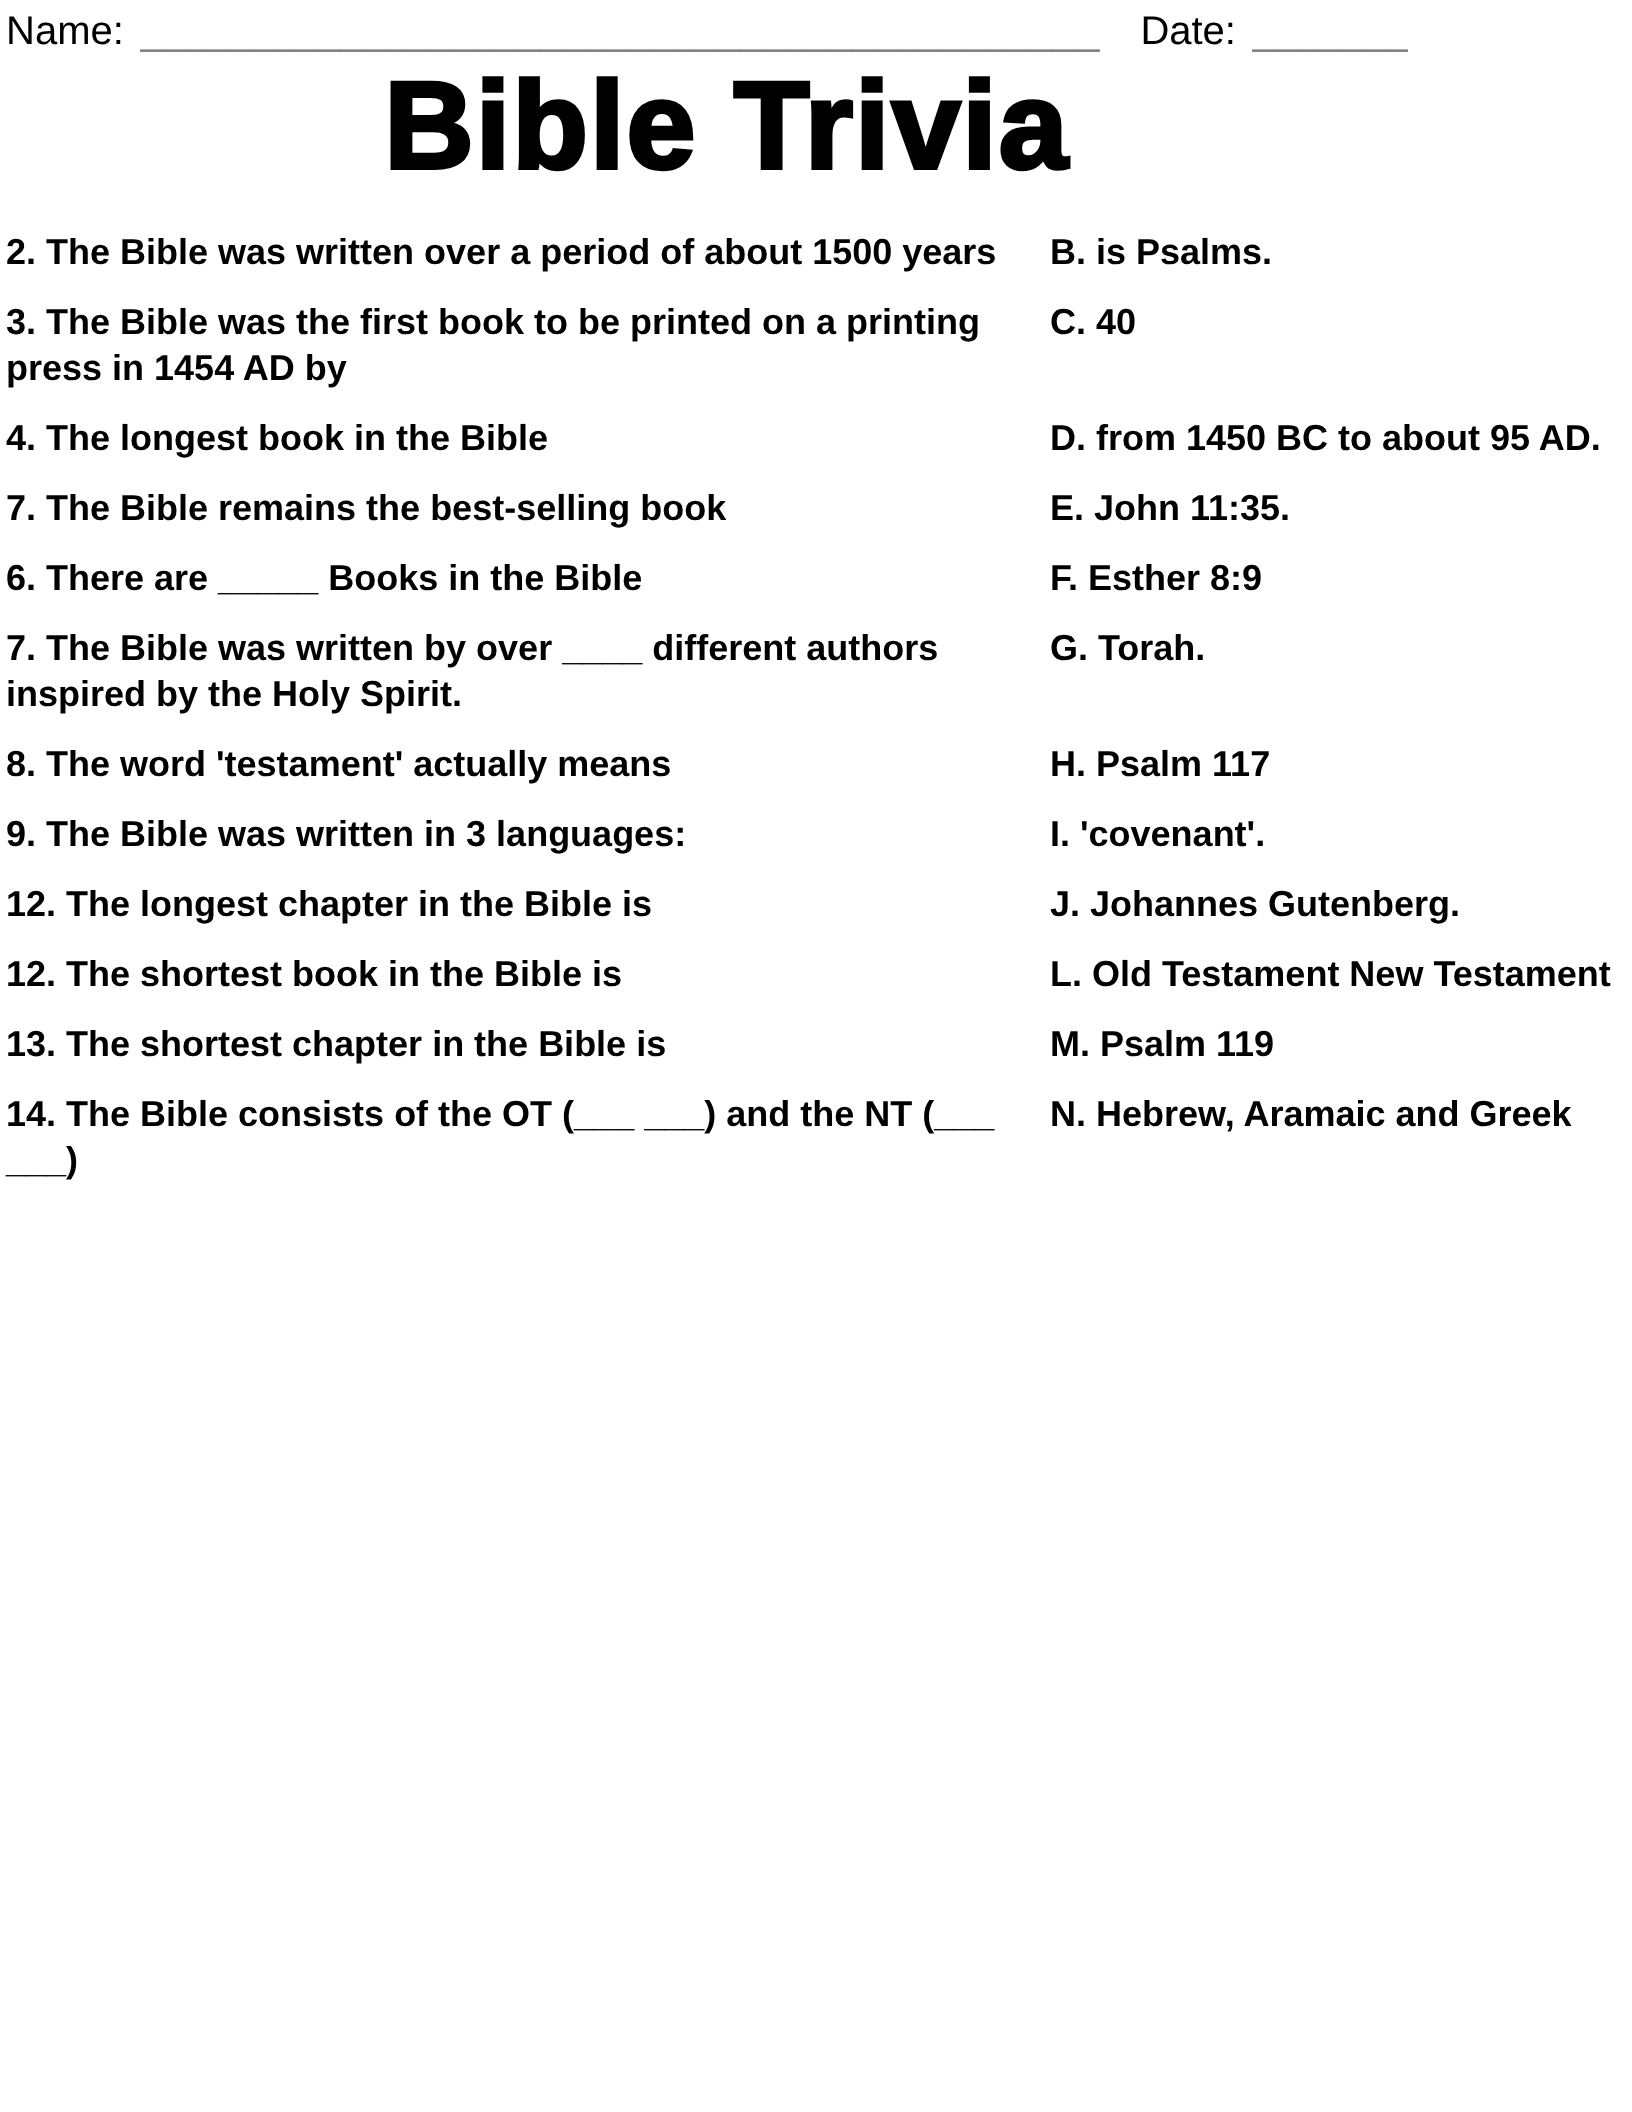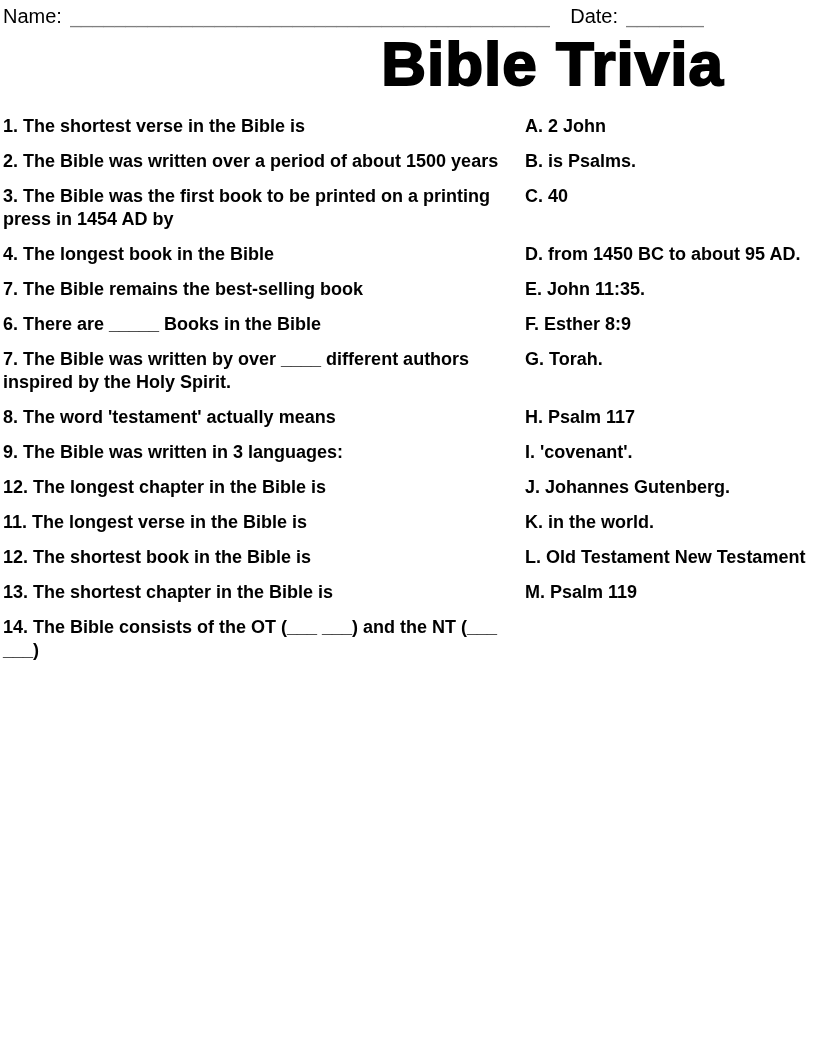--- a/index.html
+++ b/index.html
@@ -32,21 +32,21 @@
     display:inline-block;
     vertical-align:baseline;
   }
   .name-blank { flex:1 1 auto; margin:0 20px 0 8px; height:26px; }
   .date-blank { flex:0 0 78px; width:78px; margin-left:8px; height:26px; }
   
   .title {
     margin-top:6px;
     height:56px;
     line-height:56px;
-    text-align:right;
+    text-align:center;
     font-size:62px;
     font-weight:bold;
     letter-spacing:1px;
     -webkit-text-stroke:2px #000;
   }
   
   .rows { margin-top:23px; }
   .row {
     display:flex;
     align-items:flex-start;
@@ -66,24 +66,20 @@
   <div class="hdr">
     <span class="hdr-label">Name:</span>
     <span class="blank name-blank">____________________________________________________________</span>
     <span class="hdr-label">Date:</span>
     <span class="blank date-blank">_______</span>
   </div>
 
   <h1 class="title">Bible Trivia</h1>
 
   <div class="rows">
-    <div class="row">
-      <div class="qcell">1. The shortest verse in the Bible is</div>
-      <div class="acell">A. 2 John</div>
-    </div>
     <div class="row">
       <div class="qcell">2. The Bible was written over a period of about 1500 years</div>
       <div class="acell">B. is Psalms.</div>
     </div>
     <div class="row">
       <div class="qcell">3. The Bible was the first book to be printed on a printing press in 1454 AD by</div>
       <div class="acell">C. 40</div>
     </div>
     <div class="row">
       <div class="qcell">4. The longest book in the Bible</div>
@@ -107,29 +103,26 @@
     </div>
     <div class="row">
       <div class="qcell">9. The Bible was written in 3 languages:</div>
       <div class="acell">I. 'covenant'.</div>
     </div>
     <div class="row">
       <div class="qcell">12. The longest chapter in the Bible is</div>
       <div class="acell">J. Johannes Gutenberg.</div>
     </div>
     <div class="row">
-      <div class="qcell">11. The longest verse in the Bible is</div>
-      <div class="acell">K. in the world.</div>
-    </div>
-    <div class="row">
       <div class="qcell">12. The shortest book in the Bible is</div>
       <div class="acell">L. Old Testament New Testament</div>
     </div>
     <div class="row">
       <div class="qcell">13. The shortest chapter in the Bible is</div>
       <div class="acell">M. Psalm 119</div>
     </div>
     <div class="row">
       <div class="qcell">14. The Bible consists of the OT (___ ___) and the NT (___ ___)</div>
+      <div class="acell">N. Hebrew, Aramaic and Greek</div>
     </div>
   </div>
 
 </div>
 
 </body></html>

